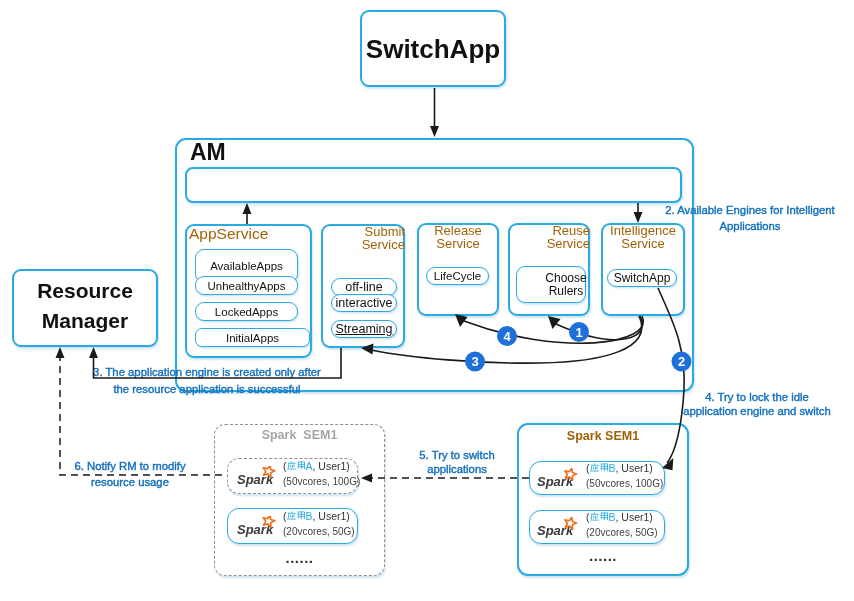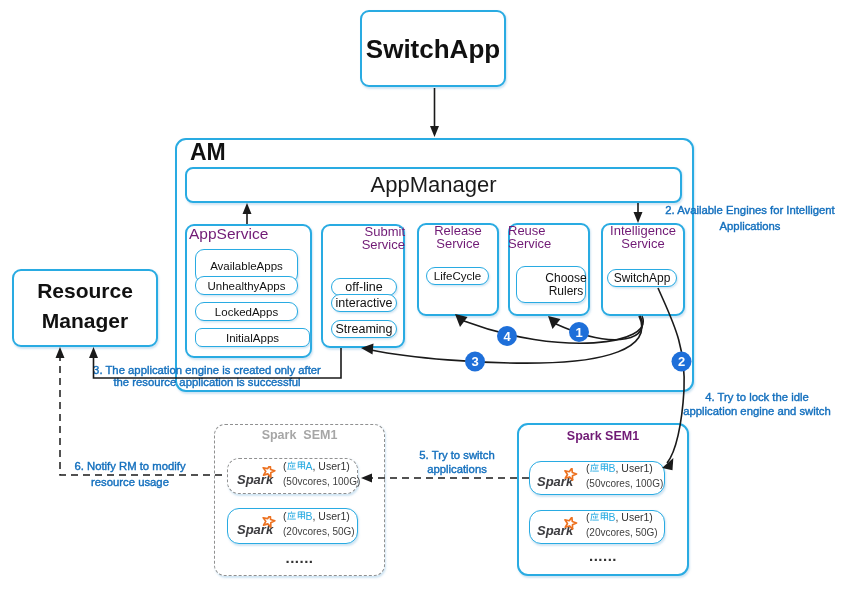--- a/index.html
+++ b/index.html
@@ -1,57 +1,56 @@
 <!DOCTYPE html>
 <html><head>
 <meta charset="utf-8">
 <style>
 html,body{margin:0;padding:0;background:#fff;}
 #stage{position:relative;width:854px;height:601px;font-family:"Liberation Sans",sans-serif;overflow:hidden;background:#fff;}
 .box{position:absolute;background:#fff;border:2px solid #29ABE2;border-radius:9px;box-sizing:border-box;box-shadow:1px 1.5px 2px rgba(120,180,220,0.35);}
 .pill{position:absolute;background:#fff;border:1.6px solid #29ABE2;border-radius:9px;box-sizing:border-box;display:flex;align-items:center;justify-content:center;color:#111;box-shadow:1px 1.5px 2px rgba(120,180,220,0.35);}
-.navy{color:#701a75;}
+.navy{color:#a16207;}
 .lbl{position:absolute;color:#1470BE;font-size:11.3px;line-height:15px;text-align:center;-webkit-text-stroke:0.4px #1470BE;}
 svg.ovl{position:absolute;left:0;top:0;z-index:5;}
 .txt{position:absolute;}
 .apptxt{position:absolute;font-size:10.5px;color:#333;white-space:nowrap;}
 .apptxt2{position:absolute;font-size:10px;color:#3f3f3f;white-space:nowrap;}
 </style>
 </head>
 <body>
 <div id="stage">
 
 <div class="box" style="left:360px;top:10px;width:146px;height:77px;"></div>
 <div class="txt" style="left:360px;top:34px;width:146px;text-align:center;font-size:26px;font-weight:bold;color:#111;">SwitchApp</div>
 
 <div class="box" style="left:175px;top:138px;width:519px;height:254px;border-radius:11px;"></div>
 <div class="txt" style="left:190px;top:139px;font-size:23px;font-weight:bold;color:#111;">AM</div>
 
 <div class="box" style="left:185px;top:167px;width:497px;height:36px;border-radius:8px;"></div>
-<div class="txt" style="left:185px;top:172px;width:497px;text-align:center;font-size:22px;color:#1a1a1a;">AppManager</div>
 
 <div class="box" style="left:185px;top:224px;width:127px;height:134px;"></div>
 <div class="txt navy" style="left:189px;top:225px;font-size:15.5px;">AppService</div>
 <div class="pill" style="left:195px;top:249px;width:103px;height:34px;font-size:11.5px;">AvailableApps</div>
 <div class="pill" style="left:195px;top:276px;width:103px;height:19px;font-size:11.5px;">UnhealthyApps</div>
 <div class="pill" style="left:195px;top:302px;width:103px;height:19px;font-size:11.5px;">LockedApps</div>
 <div class="pill" style="left:195px;top:328px;width:115px;height:19px;font-size:11.5px;border-radius:7px;">InitialApps</div>
 
 <div class="box" style="left:321px;top:224px;width:84px;height:124px;"></div>
 <div class="txt navy" style="left:321px;top:226px;width:84px;text-align:right;font-size:13px;line-height:12.5px;">Submit<br>Service</div>
 <div class="pill" style="left:331px;top:266px;width:66px;height:18px;font-size:12.5px;margin-top:12px;">off-line</div>
 <div class="pill" style="left:331px;top:294px;width:66px;height:18px;font-size:12.5px;">interactive</div>
-<div class="pill" style="left:331px;top:320px;width:66px;height:18px;font-size:12.5px;">Streaming</div>
+<div class="pill" style="left:331px;top:320px;width:66px;height:18px;font-size:12.5px;text-decoration:underline;">Streaming</div>
 
 <div class="box" style="left:417px;top:223px;width:82px;height:93px;"></div>
 <div class="txt navy" style="left:417px;top:225px;width:82px;text-align:center;font-size:13px;line-height:12.5px;">Release<br>Service</div>
 <div class="pill" style="left:426px;top:267px;width:63px;height:18px;font-size:11.5px;">LifeCycle</div>
 
 <div class="box" style="left:508px;top:223px;width:82px;height:93px;"></div>
-<div class="txt navy" style="left:508px;top:225px;width:82px;text-align:left;font-size:13px;line-height:12.5px;">Reuse<br>Service</div>
+<div class="txt navy" style="left:508px;top:225px;width:82px;text-align:right;font-size:13px;line-height:12.5px;">Reuse<br>Service</div>
 <div class="pill" style="left:516px;top:266px;width:70px;height:37px;font-size:12px;line-height:13px;text-align:center;padding-left:30px;">Choose<br>Rulers</div>
 
 <div class="box" style="left:601px;top:223px;width:84px;height:93px;"></div>
 <div class="txt navy" style="left:601px;top:225px;width:84px;text-align:center;font-size:13px;line-height:12.5px;">Intelligence<br>Service</div>
 <div class="pill" style="left:607px;top:269px;width:70px;height:18px;font-size:12px;">SwitchApp</div>
 
 <div class="box" style="left:12px;top:269px;width:146px;height:78px;"></div>
 <div class="txt" style="left:12px;top:276px;width:146px;text-align:center;font-size:21px;line-height:30px;font-weight:bold;color:#111;">Resource<br>Manager</div>
 
 <div class="box" style="left:517px;top:423px;width:172px;height:153px;border-radius:11px;"></div>
@@ -60,21 +59,21 @@
 <div class="box" style="left:529px;top:510px;width:136px;height:34px;border-radius:12px;border-width:1.6px;"></div>
 <div class="txt" style="left:517px;top:547px;width:172px;text-align:center;font-size:15px;font-weight:bold;color:#333;letter-spacing:0.5px;">......</div>
 
 <div class="box" style="left:214px;top:424px;width:171px;height:152px;border-radius:11px;border:1.5px dashed #909090;"></div>
 <div class="txt" style="left:214px;top:428px;width:171px;text-align:center;font-size:12.5px;font-weight:bold;color:#A6A6A6;">Spark&nbsp;&nbsp;SEM1</div>
 <div class="box" style="left:227px;top:458px;width:131px;height:36px;border-radius:12px;border:1.4px dashed #909090;"></div>
 <div class="box" style="left:227px;top:508px;width:131px;height:36px;border-radius:12px;border-width:1.6px;"></div>
 <div class="txt" style="left:214px;top:549px;width:171px;text-align:center;font-size:15px;font-weight:bold;color:#333;letter-spacing:0.5px;">......</div>
 
 <div class="lbl" style="left:662px;top:202px;width:176px;line-height:16px;">2. Available Engines for Intelligent<br>Applications</div>
-<div class="lbl" style="left:92px;top:364px;width:230px;line-height:12px;">3. The application engine is created only after<br>the resource application is successful</div>
+<div class="lbl" style="left:92px;top:364px;width:230px;line-height:17px;">3. The application engine is created only after<br>the resource application is successful</div>
 <div class="lbl" style="left:676px;top:390px;width:162px;line-height:14px;">4. Try to lock the idle<br>application engine and switch</div>
 <div class="lbl" style="left:407px;top:448px;width:100px;line-height:14px;">5. Try to switch<br>applications</div>
 <div class="lbl" style="left:55px;top:459px;width:150px;line-height:15.5px;">6. Notify RM to modify<br>resource usage</div>
 
 <div class="txt" style="left:233px;top:466px;z-index:3;"><svg width="46" height="23">
         <text x="4" y="18" font-family="Liberation Sans" font-style="italic" font-weight="bold" font-size="13" fill="#3b3b3f">Spark</text>
         <path transform="translate(35.5,5.2) scale(0.88)" d="M1.9,-7.0 L2.4,-2.0 L7.2,-0.4 L2.6,1.7 L2.6,6.7 L-0.8,3.0 L-5.6,4.5 L-3.1,0.2 L-6.0,-3.9 L-1.1,-2.9 Z" fill="#fff" stroke="#ED7221" stroke-width="1.9" stroke-linejoin="round"></path>
       </svg></div>
 <div class="apptxt" style="left:283px;top:459.5px;">(<svg width="19" height="10" style="vertical-align:-1px">
         <g stroke="#29ABE2" stroke-width="1" fill="none" transform="scale(0.9)">

